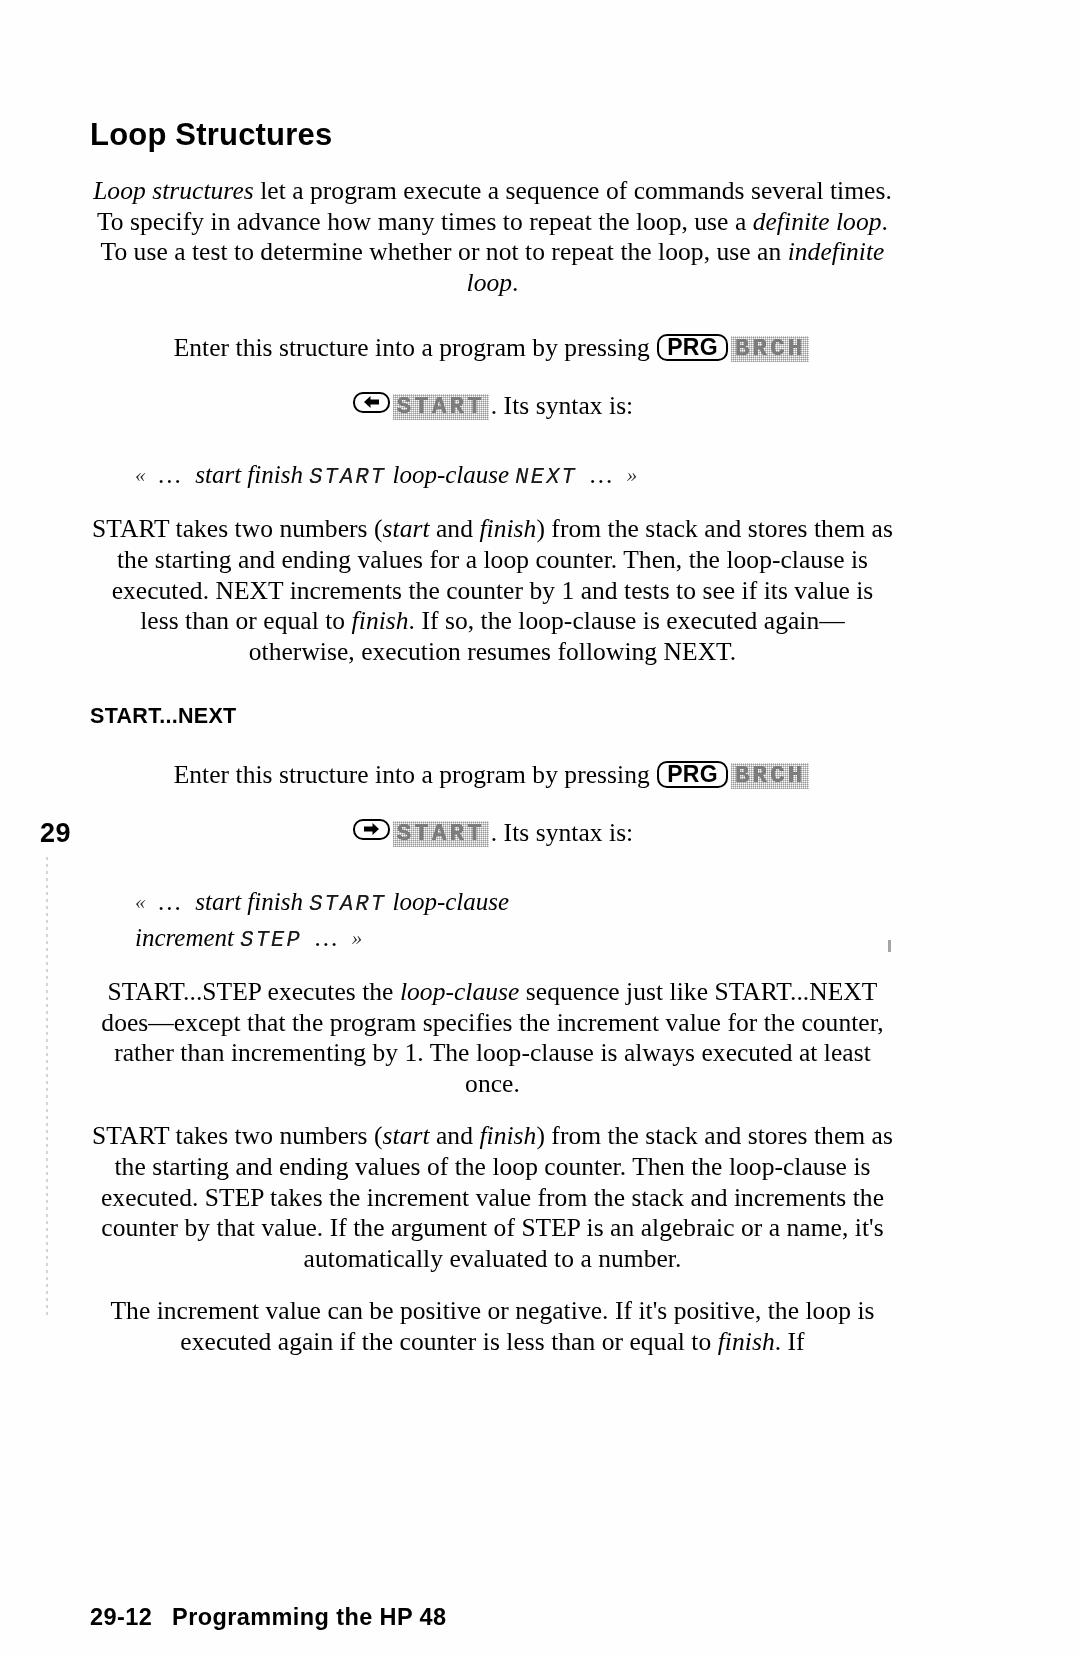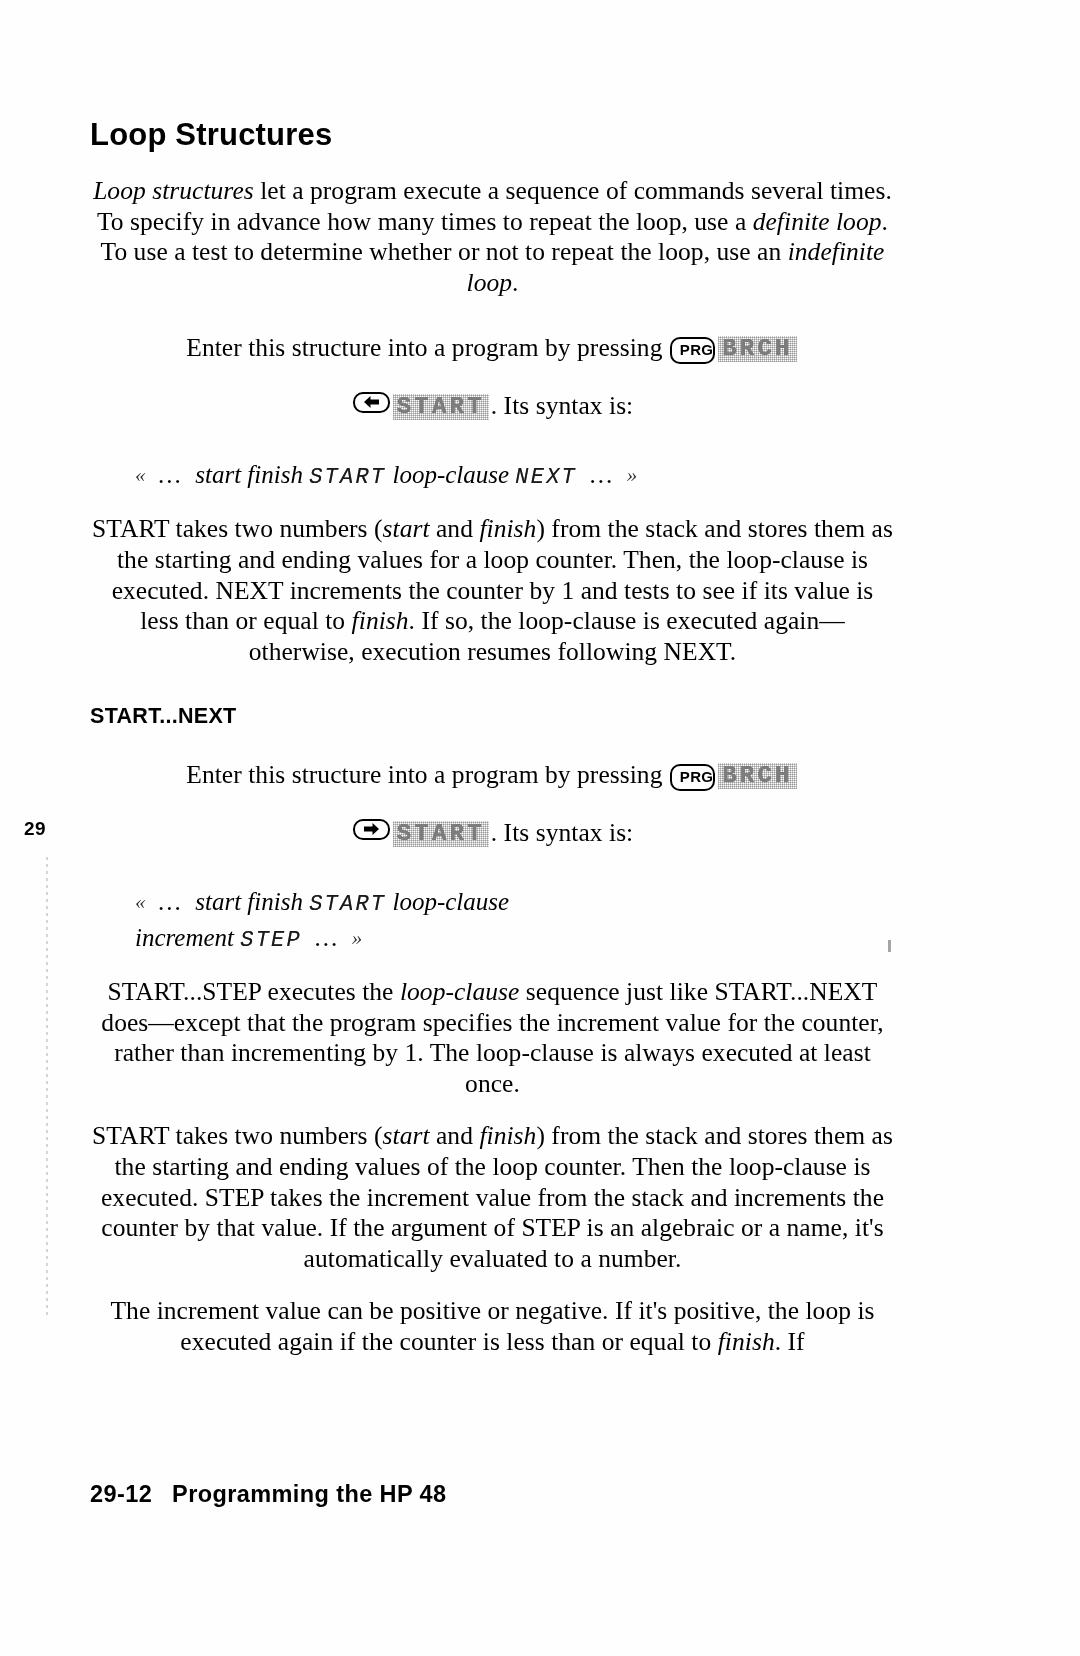--- a/index.html
+++ b/index.html
@@ -58,24 +58,24 @@
     letter-spacing: 0.05px;
   }
 
   i.it { font-style: italic; }
 
   
   .key {
     display: inline-block;
     border: 2.4px solid #000;
     border-radius: 10px;
-    padding: 0px 0 1px 8px;
-    font-family: "Liberation Sans", sans-serif;
-    font-weight: bold;
-    font-size: 15px;
+    padding: 0px 8px 1px 8px;
+    font-family: "Liberation Sans", sans-serif;
+    font-weight: bold;
+    font-size: 23px;
     line-height: 22px;
     vertical-align: 1px;
     margin: 0 1px;
     letter-spacing: 0.3px;
   }
   .key.arrow {
     padding: 0px 7px 1px 7px;
     font-size: 17px;
     line-height: 22px;
   }
@@ -129,45 +129,45 @@
     font-style: italic;
   }
   .syntax .ell {
     font-style: normal;
     letter-spacing: 2px;
   }
 
   
   .chapter-tab {
     position: absolute;
-    left: 24px;
+    left: 40px;
     top: 818px;
     font-family: "Liberation Sans", sans-serif;
     font-weight: bold;
-    font-size: 19px;
+    font-size: 27px;
     letter-spacing: 0.4px;
   }
 
   .margin-rule {
     position: absolute;
     left: 46px;
     top: 855px;
     width: 2px;
     height: 460px;
     background: repeating-linear-gradient(
       0deg,
       rgba(0,0,0,0.16) 0px, rgba(0,0,0,0.16) 3px,
       rgba(0,0,0,0) 3px, rgba(0,0,0,0) 7px);
   }
 
   
   .footer {
     position: absolute;
     left: 90px;
-    top: 1481px;
+    top: 1604px;
     font-family: "Liberation Sans", sans-serif;
     font-weight: bold;
     font-size: 23.5px;
     letter-spacing: 0.4px;
   }
   .footer .fnum { margin-right: 20px; }
 
   
   .scan-speck {
     position: absolute;

